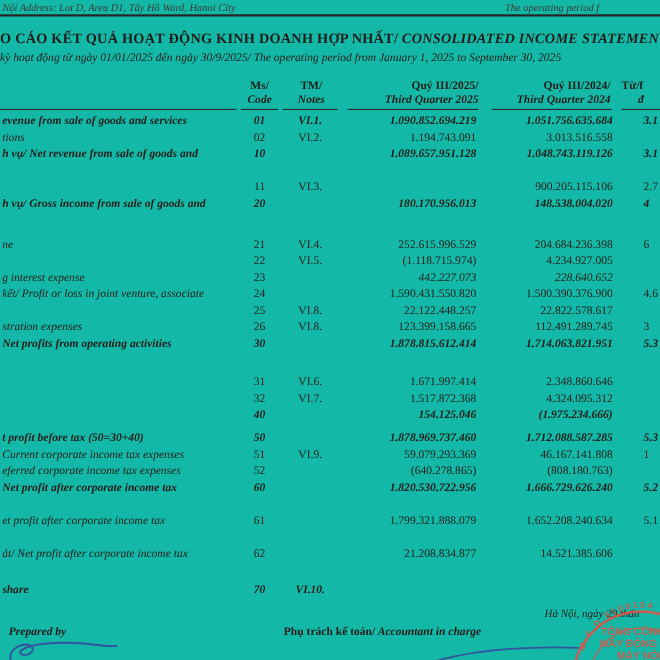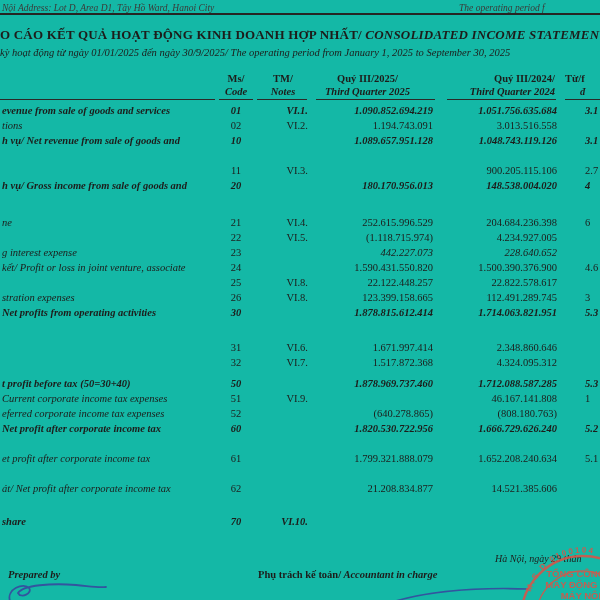--- a/index.html
+++ b/index.html
@@ -14,33 +14,33 @@
   .address{top:1px; left:2px; font-size:9.5px; font-style:italic; color:#3b3a38;}
   .period-frag{top:1px; left:459px; width:141px; overflow:hidden; font-size:9.5px; font-style:italic; color:#3b3a38;}
   .top-rule{top:13px; left:0; width:600px; height:2px; background:#262523;}
   .title{top:27px; left:0; font-size:13px; font-weight:bold; letter-spacing:.2px;}
   .subtitle{top:45px; left:0; font-size:10.5px; font-style:italic;}
   
   .th{position:absolute; top:72px; height:28px; font-weight:bold; line-height:13px; text-align:center;}
   .th .l2{font-style:italic;}
   .th-code{left:214px; width:44px;}
   .th-notes{left:258px; width:50px;}
-  .th-q25{left:300px; width:135px; }
+  .th-q25{left:300px; width:135px; text-align:right;}
   .th-q24{left:435px; width:120px; text-align:right;}
   .th-ytd{left:557px; width:43px; text-align:left; padding-left:8px;}
   .th-ytd .l2{padding-left:15px;}
   .hline{top:99px; height:1px; background:#2b2a28;}
   
   .tbody{position:absolute; top:103px; left:0; width:600px;}
   .t-row{position:relative; height:15px; width:600px;}
   .sp{position:relative; width:600px;}
   .c{position:absolute; top:0; height:15px; overflow:hidden;}
   .c-label{left:2px; width:214px; white-space:nowrap;}
   .c-code{left:216px; width:40px; text-align:center;}
-  .c-note{left:256px; width:52px; text-align:right;}
+  .c-note{left:256px; width:52px; text-align:center;}
   .c-q25{left:308px; width:125px; text-align:right;}
   .c-q24{left:437px; width:120px; text-align:right;}
   .c-ytd{left:585px; width:15px; overflow:visible; white-space:nowrap;}
   .t-row.bold .c{font-weight:bold;font-style:italic;}
   .t-row.bold .c-label{font-style:italic;}
   .t-row.italic .c-label{font-style:italic;}
   .t-row.ivals .c-q25,.t-row.ivals .c-q24{font-style:italic;}
   
   .date-line{top:551px; left:495px; font-size:10px; font-style:italic;}
   .prepared{top:567px; left:8px; font-weight:bold; font-style:italic;}
@@ -196,33 +196,42 @@
         <div class="c c-ytd"></div>
       </div>
       <div class="t-row">
         <div class="c c-label"></div>
         <div class="c c-code">32</div>
         <div class="c c-note">VI.7.</div>
         <div class="c c-q25">1.517.872.368</div>
         <div class="c c-q24">4.324.095.312</div>
         <div class="c c-ytd"></div>
       </div>
+      <div class="t-row bold">
+        <div class="c c-label"></div>
+        <div class="c c-code">40</div>
+        <div class="c c-note"></div>
+        <div class="c c-q25">154.125.046</div>
+        <div class="c c-q24">(1.975.234.666)</div>
+        <div class="c c-ytd"></div>
+      </div>
       <div class="sp" style="height: 6px;"></div>
       <div class="t-row bold">
         <div class="c c-label">t profit before tax  (50=30+40)</div>
         <div class="c c-code">50</div>
         <div class="c c-note"></div>
         <div class="c c-q25">1.878.969.737.460</div>
         <div class="c c-q24">1.712.088.587.285</div>
         <div class="c c-ytd">5.3</div>
       </div>
       <div class="t-row italic">
         <div class="c c-label">Current corporate income tax expenses</div>
         <div class="c c-code">51</div>
         <div class="c c-note">VI.9.</div>
+        <div class="c c-q25">59.079.293.369</div>
         <div class="c c-q24">46.167.141.808</div>
         <div class="c c-ytd">1</div>
       </div>
       <div class="t-row italic">
         <div class="c c-label">eferred corporate income tax expenses</div>
         <div class="c c-code">52</div>
         <div class="c c-note"></div>
         <div class="c c-q25">(640.278.865)</div>
         <div class="c c-q24">(808.180.763)</div>
         <div class="c c-ytd"></div>

